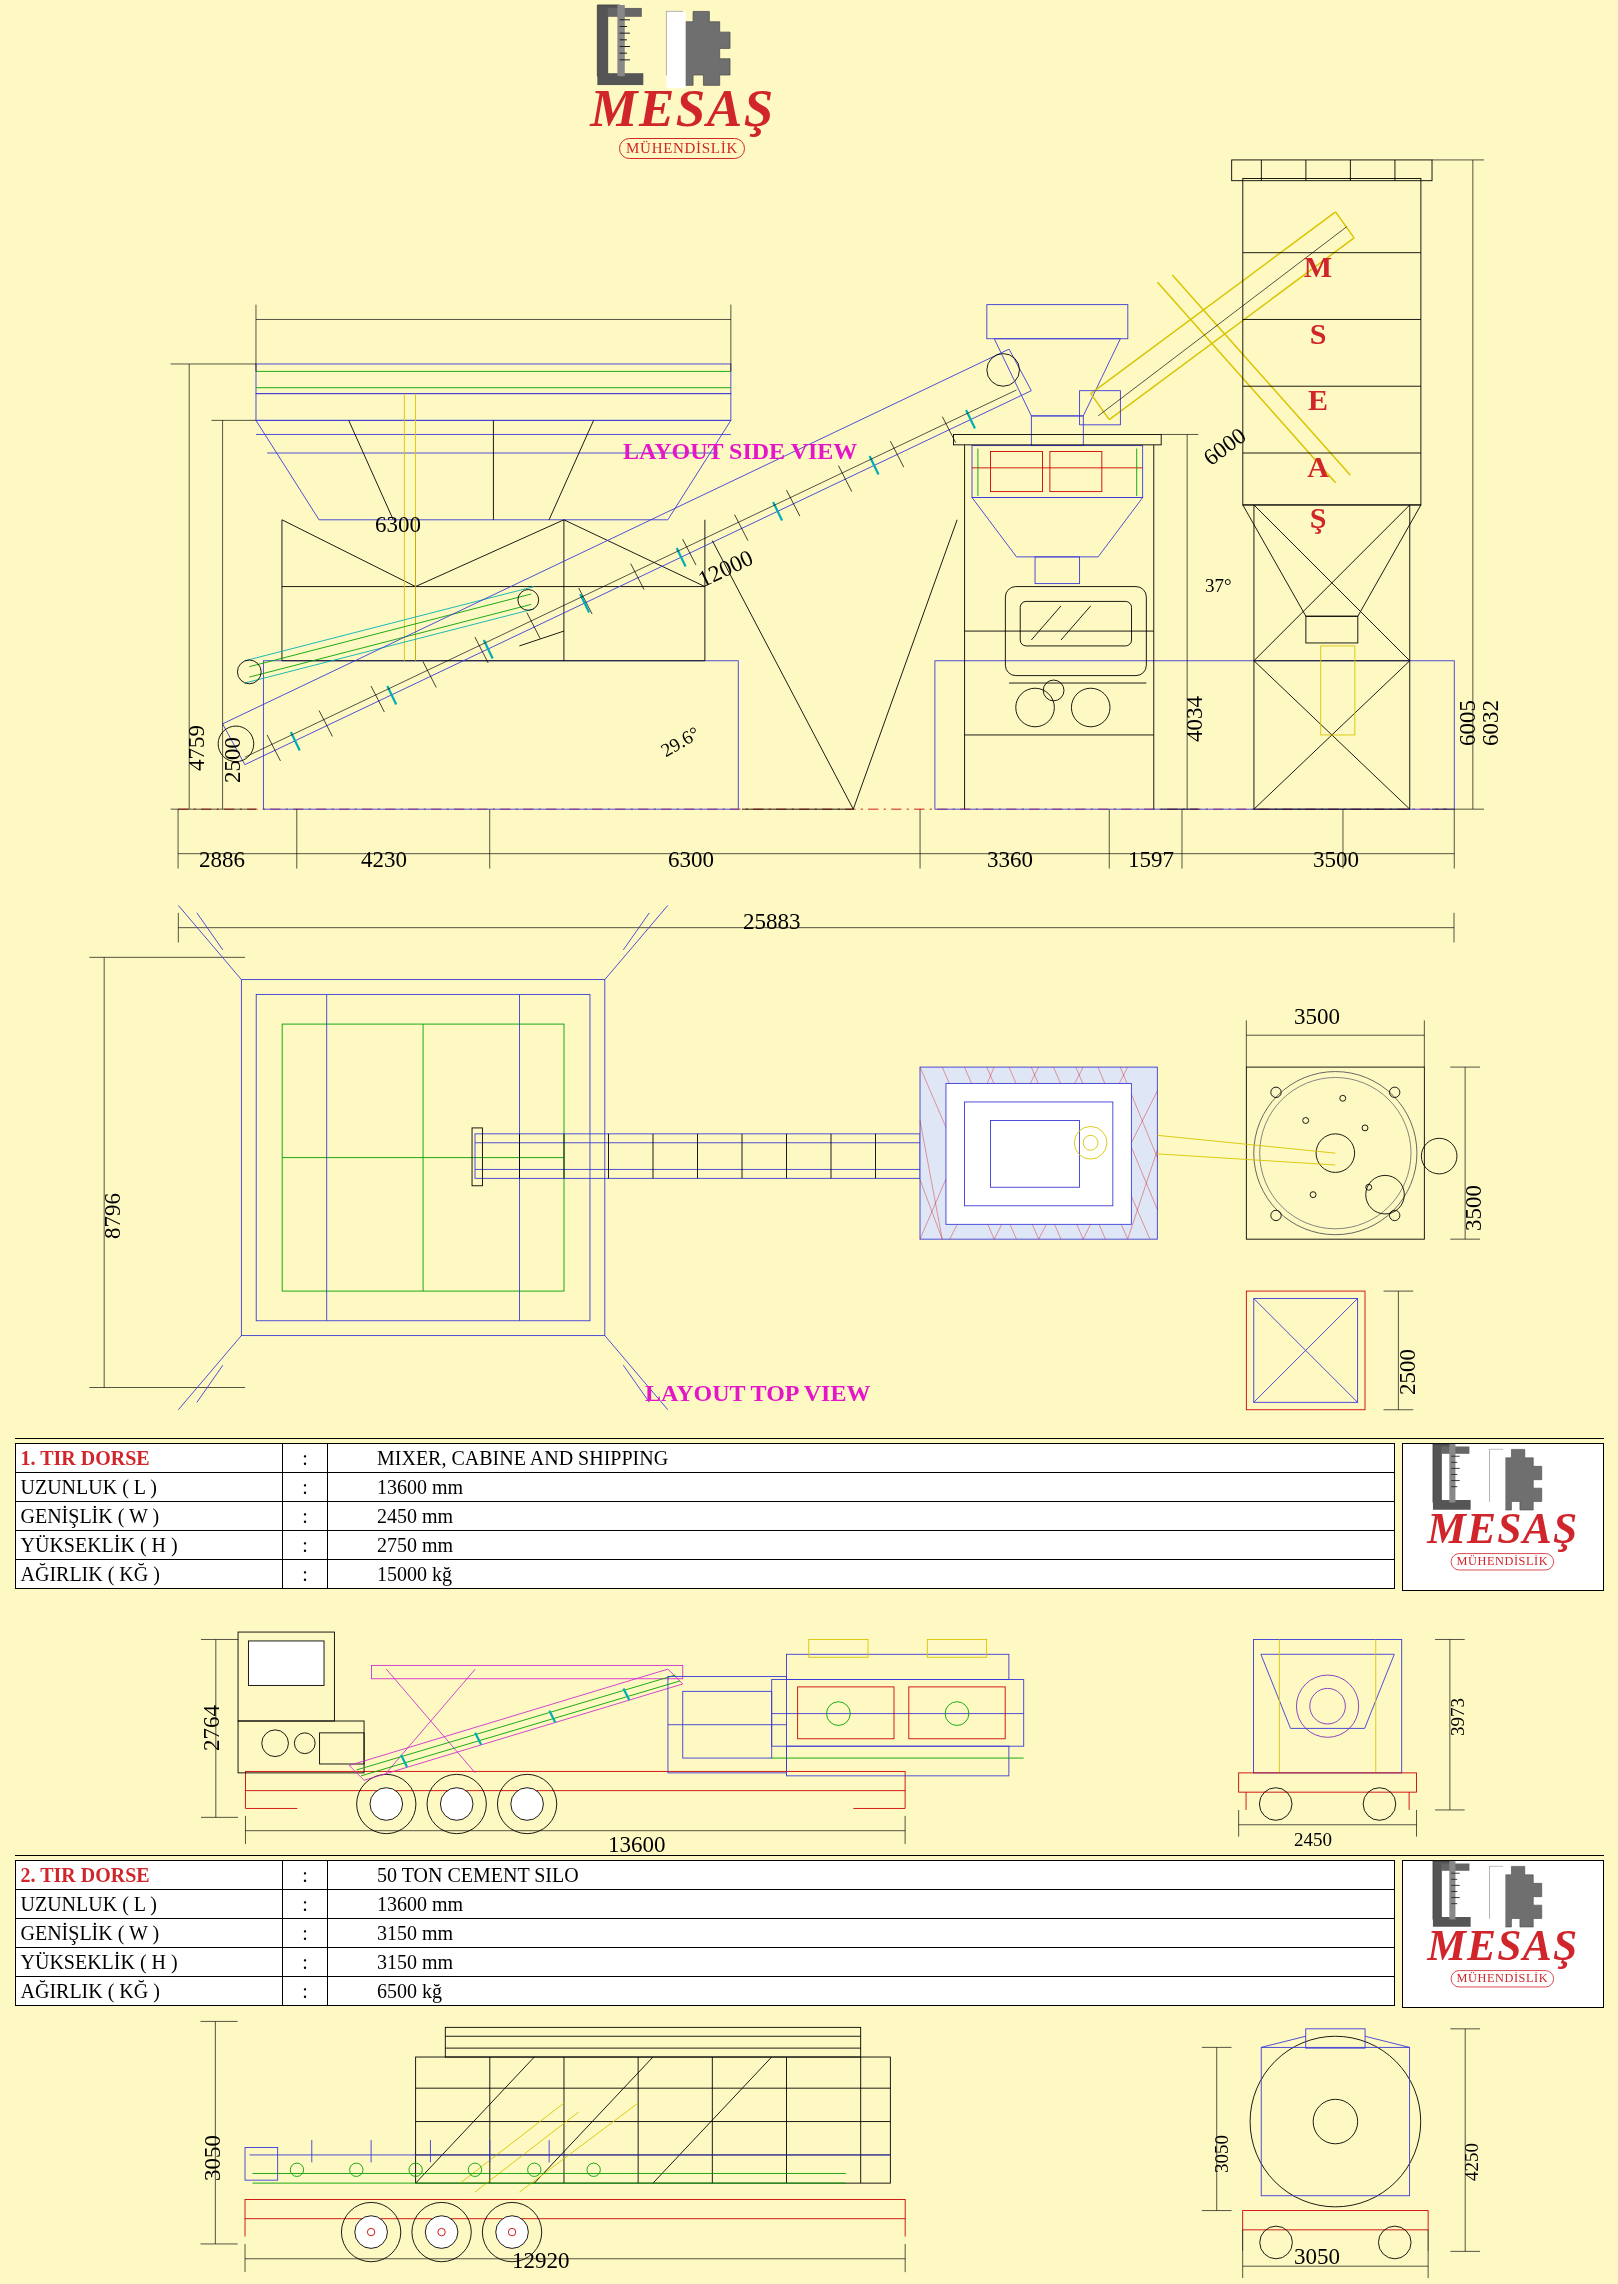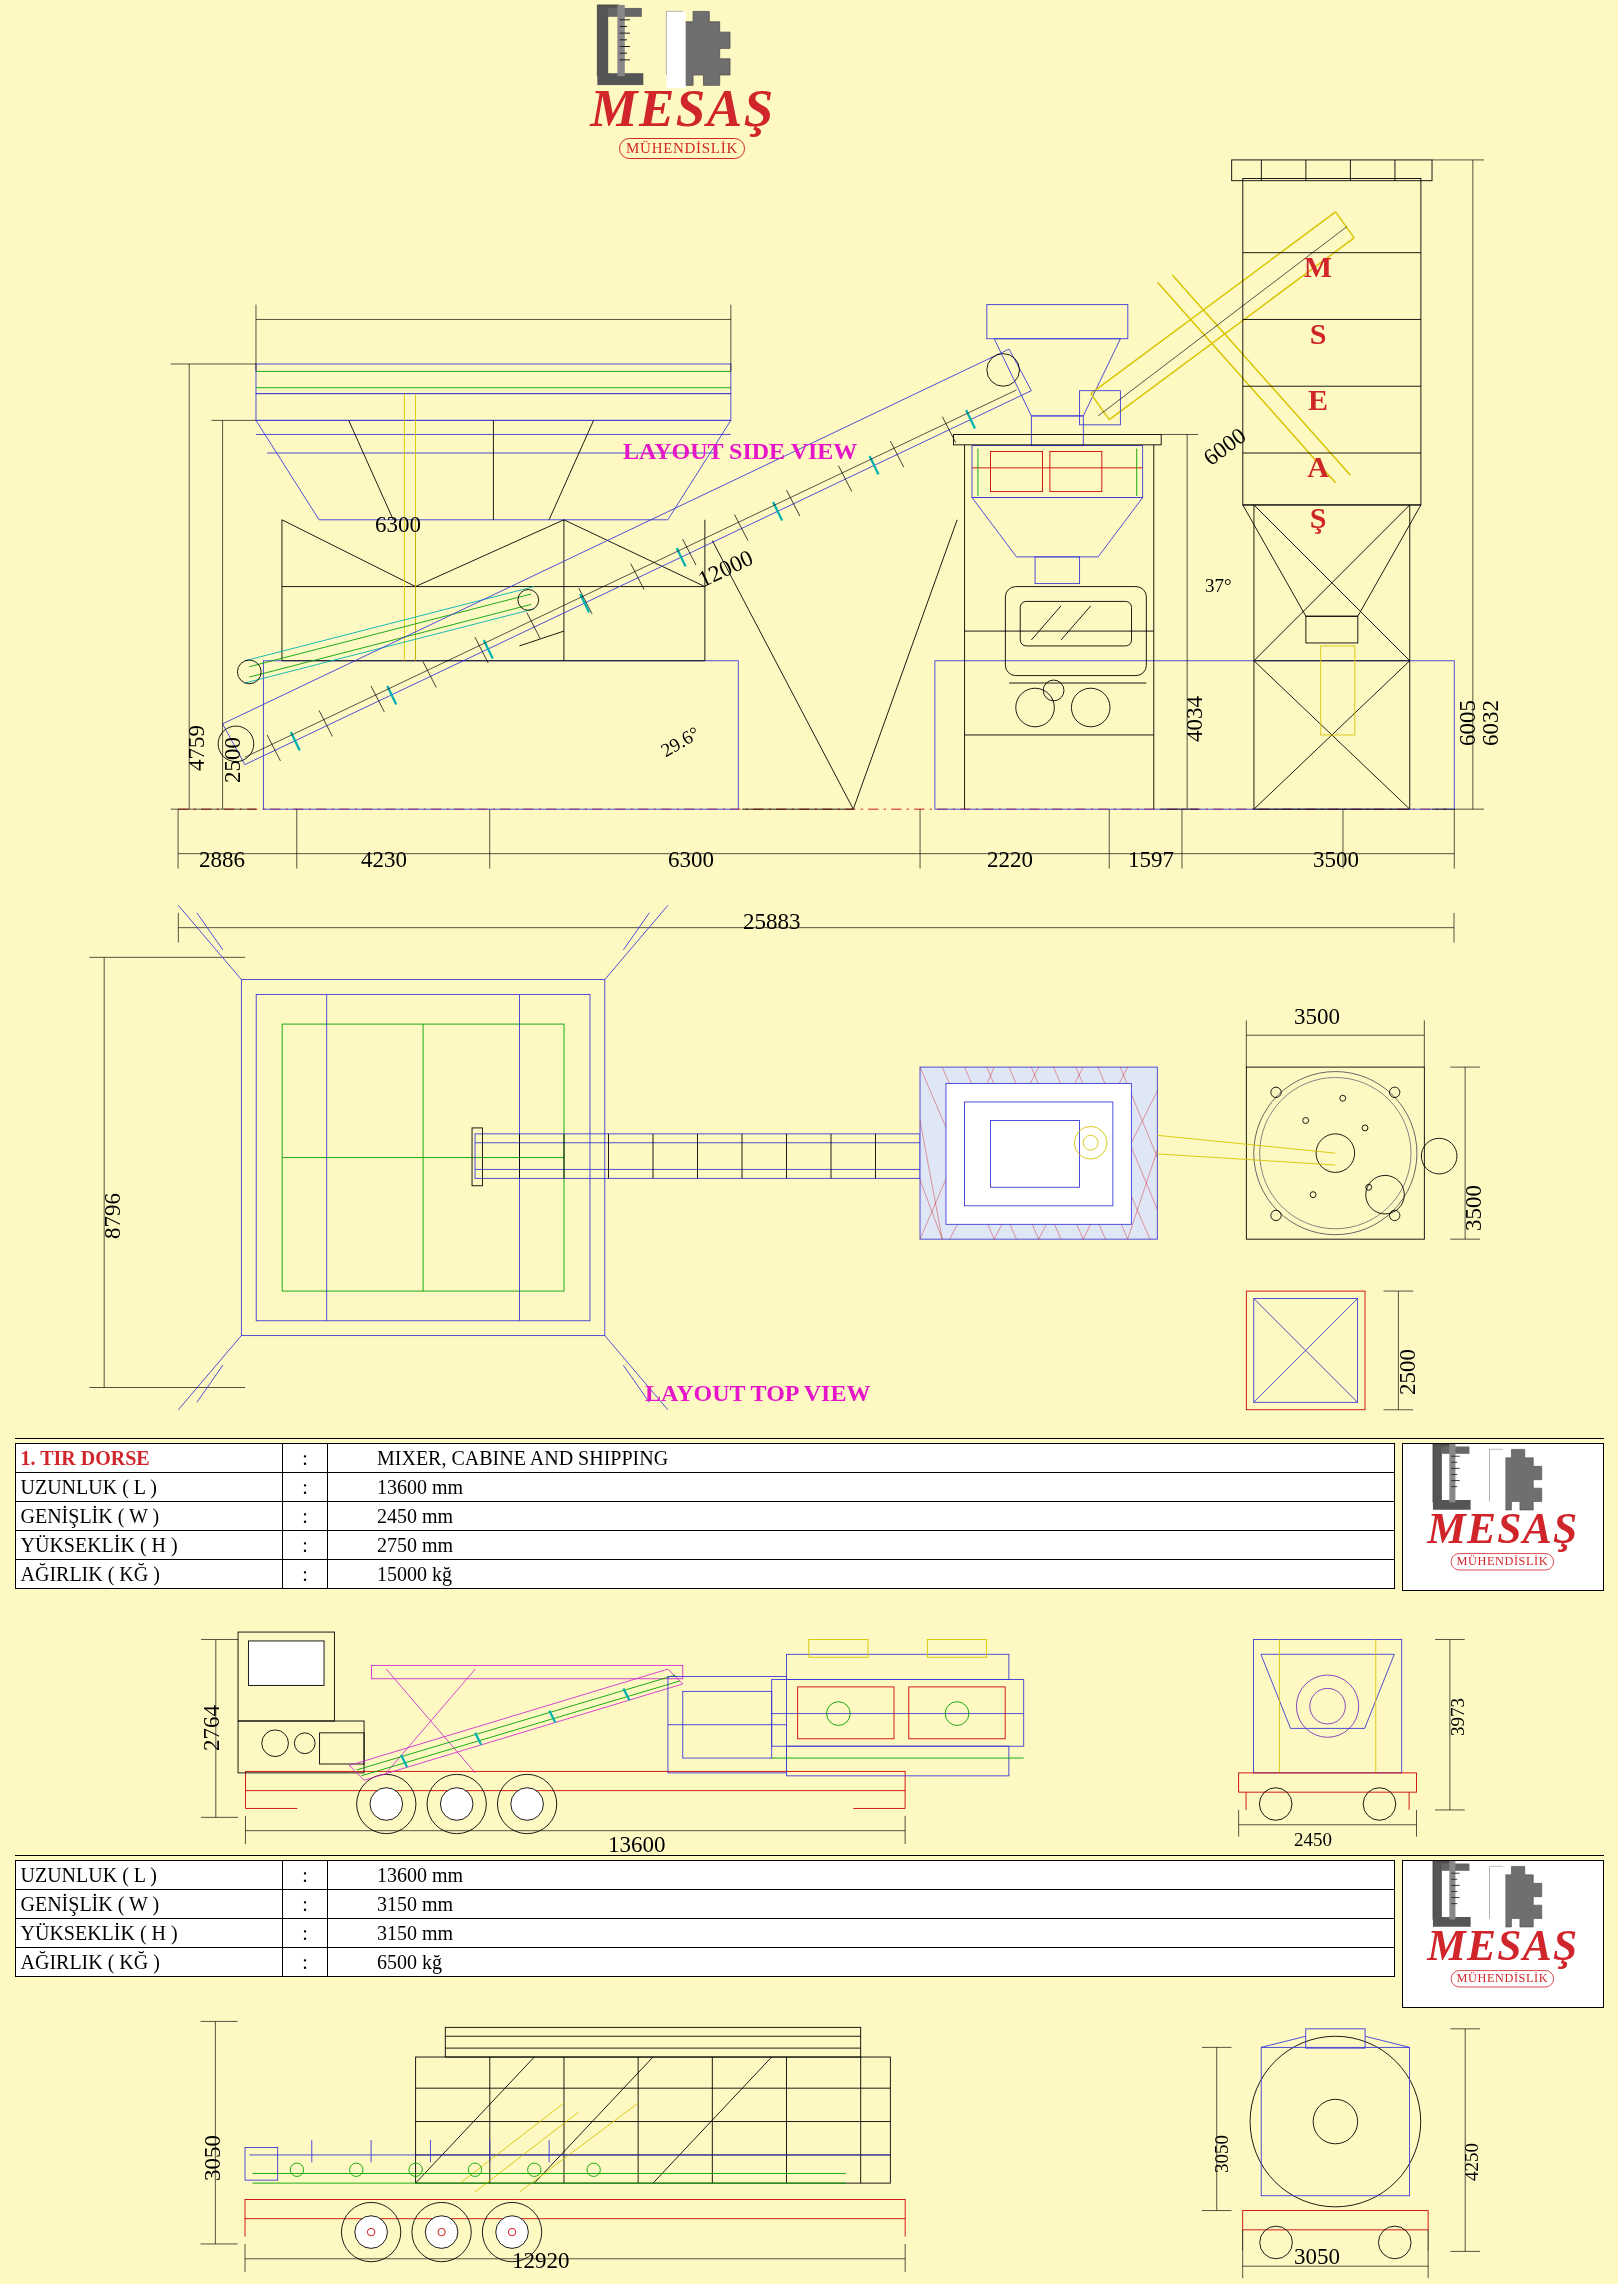--- a/index.html
+++ b/index.html
@@ -379,21 +379,21 @@
 
   <div class="dim-label vert" style="left:184px; top:771px;">4759</div>
   <div class="dim-label vert" style="left:220px; top:783px;">2500</div>
   <div class="dim-label vert" style="left:1182px; top:742px;">4034</div>
   <div class="dim-label vert" style="left:1455px; top:746px;">6005</div>
   <div class="dim-label vert" style="left:1478px; top:746px;">6032</div>
 
   <div class="dim-label" style="left:199px; top:847px;">2886</div>
   <div class="dim-label" style="left:361px; top:847px;">4230</div>
   <div class="dim-label" style="left:668px; top:847px;">6300</div>
-  <div class="dim-label" style="left:987px; top:847px;">2220</div>
+  <div class="dim-label" style="left:987px; top:847px;">3360</div>
   <div class="dim-label" style="left:1128px; top:847px;">1597</div>
   <div class="dim-label" style="left:1313px; top:847px;">3500</div>
 
   <div class="silo-letters" style="left:1303px; top:239px;">M</div>
   <div class="silo-letters" style="left:1303px; top:306px;">S</div>
   <div class="silo-letters" style="left:1303px; top:372px;">E</div>
   <div class="silo-letters" style="left:1303px; top:439px;">A</div>
   <div class="silo-letters" style="left:1303px; top:490px;">Ş</div>
 
   <svg style="left:0; top:898px;" width="1619" height="534" viewBox="0 0 2182 720">
@@ -712,20 +712,25 @@
 
   <div class="dim-label vert" style="left:199px; top:1751px;">2764</div>
   <div class="dim-label" style="left:608px; top:1832px;">13600</div>
   <div class="dim-label small vert" style="left:1447px; top:1736px;">3973</div>
   <div class="dim-label small" style="left:1294px; top:1829px;">2450</div>
 
   <div class="divider" style="left:15px; top:1855px; width:1589px;"></div>
 
   <table class="spec-table" style="left:15px; top:1860px;">
     <tbody>
+      <tr class="head">
+        <td class="c-label">2. TIR DORSE</td>
+        <td class="c-colon">:</td>
+        <td class="c-value">50 TON CEMENT SILO</td>
+      </tr>
       <tr>
         <td class="c-label">UZUNLUK ( L )</td>
         <td class="c-colon">:</td>
         <td class="c-value">13600 mm</td>
       </tr>
       <tr>
         <td class="c-label">GENİŞLİK ( W )</td>
         <td class="c-colon">:</td>
         <td class="c-value">3150 mm</td>
       </tr>

